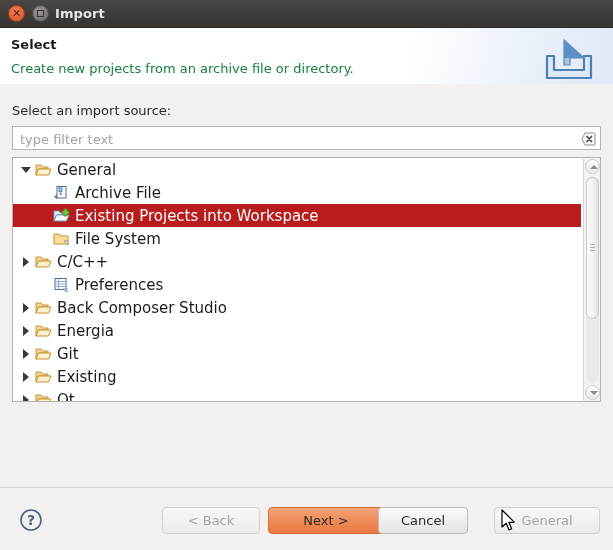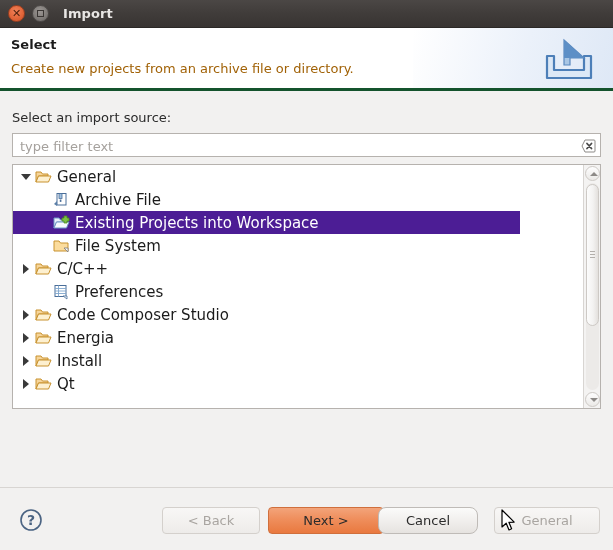--- a/index.html
+++ b/index.html
@@ -61,21 +61,21 @@
     position: absolute;
     left: 4px; top: 4px;
     width: 7px; height: 7px;
     border: 1.5px solid #3a3634;
     box-sizing: border-box;
   }
   .title-text {
     color: #e8e6e4;
     font-size: 13px;
     font-weight: bold;
-    margin-left: 14px;
+    margin-left: 6px;
     letter-spacing: 0.1px;
   }
 
   
   .header {
     position: absolute;
     left: 0; top: 28px;
     width: 613px; height: 67px;
     background: #ffffff;
     border-bottom: 7px solid #14532d;
@@ -92,32 +92,32 @@
     position: absolute;
     left: 11px; top: 9px;
     font-size: 13px;
     font-weight: bold;
     color: #1b1b1b;
   }
   .header-desc {
     position: absolute;
     left: 11px; top: 33px;
     font-size: 13px;
-    color: #a16207;
+    color: #15803d;
   }
   .header-icon {
     position: absolute;
     right: 15px; top: 6px;
     width: 58px; height: 54px;
   }
 
   
   .body-area {
     position: absolute;
-    left: 0; top: 91px;
+    left: 0; top: 84px;
     width: 613px; height: 392px;
     background: #f2f1f0;
   }
   .source-label {
     position: absolute;
     left: 12px; top: 19px;
     font-size: 13px;
     color: #2b2b2b;
   }
 
@@ -168,23 +168,23 @@
     position: relative;
     height: 23px;
     display: flex;
     align-items: center;
     font-size: 15px;
     color: #1b1b1b;
     white-space: nowrap;
     box-sizing: border-box;
   }
   .tree-row.selected {
-    background: #4c1d95;
+    background: #b91c1c;
     color: #ffffff;
-    width: 507px;
+    width: 568px;
   }
   .twisty {
     width: 10px;
     height: 10px;
     margin-left: 8px;
     flex: 0 0 auto;
     position: relative;
   }
   .twisty.collapsed::before {
     content: "";
@@ -311,21 +311,21 @@
     background: linear-gradient(to bottom, #f8f7f6 0%, #f2f0ee 60%, #edebe9 100%);
     border-color: #d4d0cc;
   }
   .btn.primary {
     background: linear-gradient(to bottom, #f3a47a 0%, #ef8e5c 45%, #e9793f 100%);
     border-color: #d06f3c;
     color: #2b2b2b;
   }
   #btn-back   { left: 162px; width: 98px; }
   #btn-next   { left: 268px; width: 116px; }
-  #btn-cancel { left: 378px; width: 100px; border-radius: 8px; }
+  #btn-cancel { left: 378px; width: 90px; }
   #btn-finish { left: 494px; width: 106px; }
 
   .cursor {
     position: absolute;
     left: 501px; top: 509px;
     width: 16px; height: 24px;
     pointer-events: none;
   }
 </style>
 </head>
@@ -424,37 +424,45 @@
                 <path d="M10 12 L14 12 L14 15 Z" fill="#ffffff" stroke="#4a6e99" stroke-width="0.8"></path>
               </svg></span>
             <span class="tree-label">Preferences</span>
           </div>
           <div class="tree-row">
             <span class="twisty collapsed"></span>
             <span class="tree-icon"><svg width="17" height="16" viewBox="0 0 17 16">
                 <path d="M1 3 L6 3 L7.5 5 L13 5 L13 7 L3.5 7 L1 13 Z" fill="#f6d59a" stroke="#c8922f" stroke-width="1"></path>
                 <path d="M3.5 7 L16 7 L13.5 13 L1 13 Z" fill="#fdf0d0" stroke="#c8922f" stroke-width="1"></path>
               </svg></span>
-            <span class="tree-label">Code Composer Studio</span>
+            <span class="tree-label">Back Composer Studio</span>
           </div>
           <div class="tree-row">
             <span class="twisty collapsed"></span>
             <span class="tree-icon"><svg width="17" height="16" viewBox="0 0 17 16">
                 <path d="M1 3 L6 3 L7.5 5 L13 5 L13 7 L3.5 7 L1 13 Z" fill="#f6d59a" stroke="#c8922f" stroke-width="1"></path>
                 <path d="M3.5 7 L16 7 L13.5 13 L1 13 Z" fill="#fdf0d0" stroke="#c8922f" stroke-width="1"></path>
               </svg></span>
             <span class="tree-label">Energia</span>
           </div>
           <div class="tree-row">
             <span class="twisty collapsed"></span>
             <span class="tree-icon"><svg width="17" height="16" viewBox="0 0 17 16">
                 <path d="M1 3 L6 3 L7.5 5 L13 5 L13 7 L3.5 7 L1 13 Z" fill="#f6d59a" stroke="#c8922f" stroke-width="1"></path>
                 <path d="M3.5 7 L16 7 L13.5 13 L1 13 Z" fill="#fdf0d0" stroke="#c8922f" stroke-width="1"></path>
               </svg></span>
-            <span class="tree-label">Install</span>
+            <span class="tree-label">Git</span>
+          </div>
+          <div class="tree-row">
+            <span class="twisty collapsed"></span>
+            <span class="tree-icon"><svg width="17" height="16" viewBox="0 0 17 16">
+                <path d="M1 3 L6 3 L7.5 5 L13 5 L13 7 L3.5 7 L1 13 Z" fill="#f6d59a" stroke="#c8922f" stroke-width="1"></path>
+                <path d="M3.5 7 L16 7 L13.5 13 L1 13 Z" fill="#fdf0d0" stroke="#c8922f" stroke-width="1"></path>
+              </svg></span>
+            <span class="tree-label">Existing</span>
           </div>
           <div class="tree-row">
             <span class="twisty collapsed"></span>
             <span class="tree-icon"><svg width="17" height="16" viewBox="0 0 17 16">
                 <path d="M1 3 L6 3 L7.5 5 L13 5 L13 7 L3.5 7 L1 13 Z" fill="#f6d59a" stroke="#c8922f" stroke-width="1"></path>
                 <path d="M3.5 7 L16 7 L13.5 13 L1 13 Z" fill="#fdf0d0" stroke="#c8922f" stroke-width="1"></path>
               </svg></span>
             <span class="tree-label">Qt</span>
           </div>
         </div>

